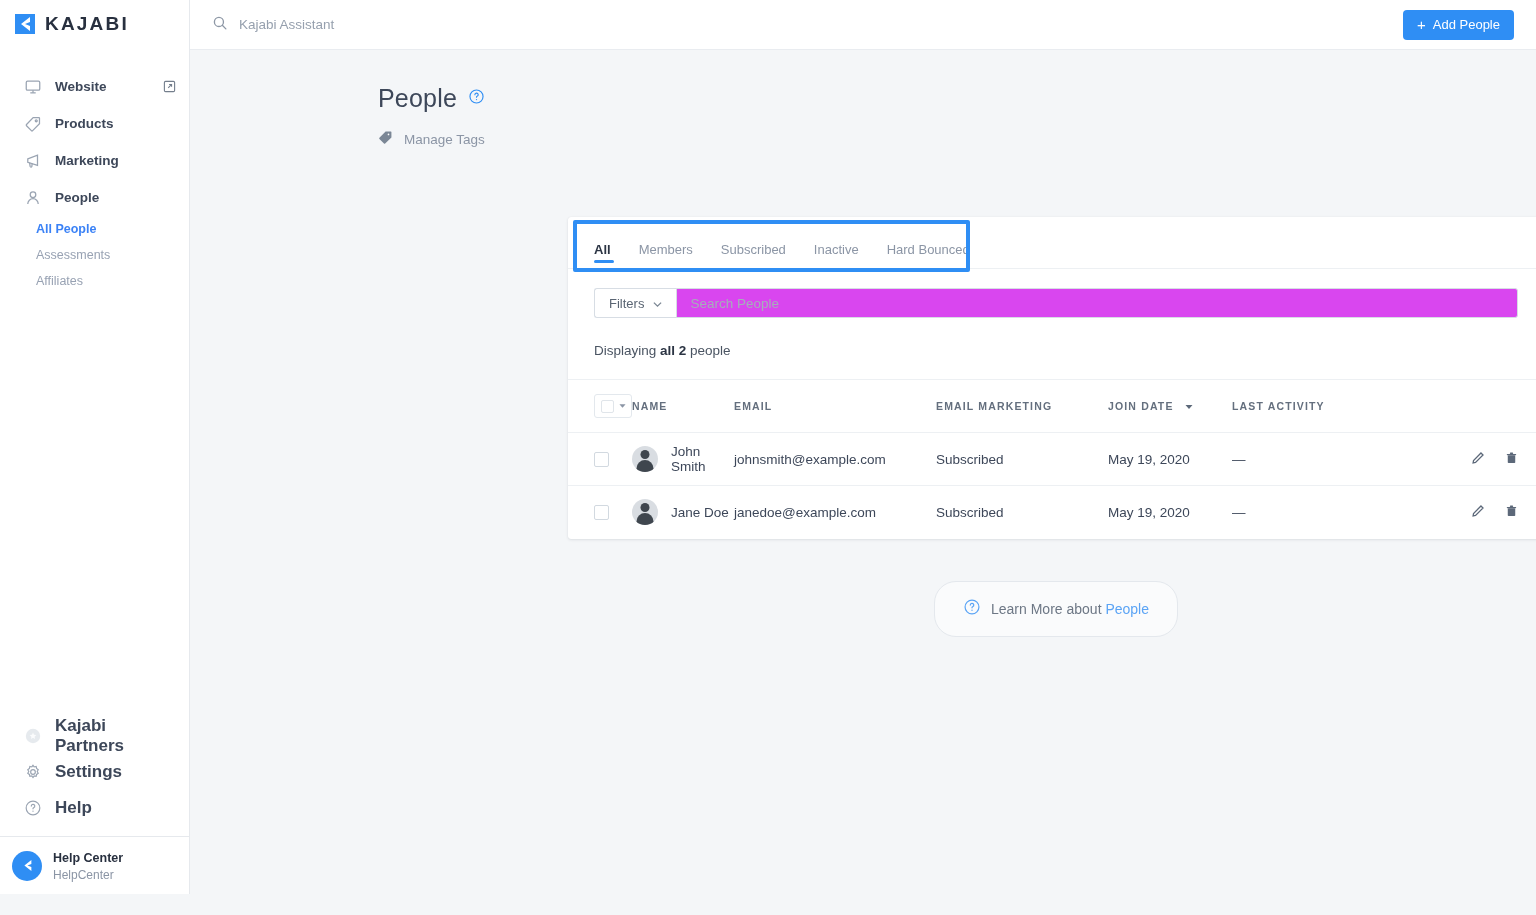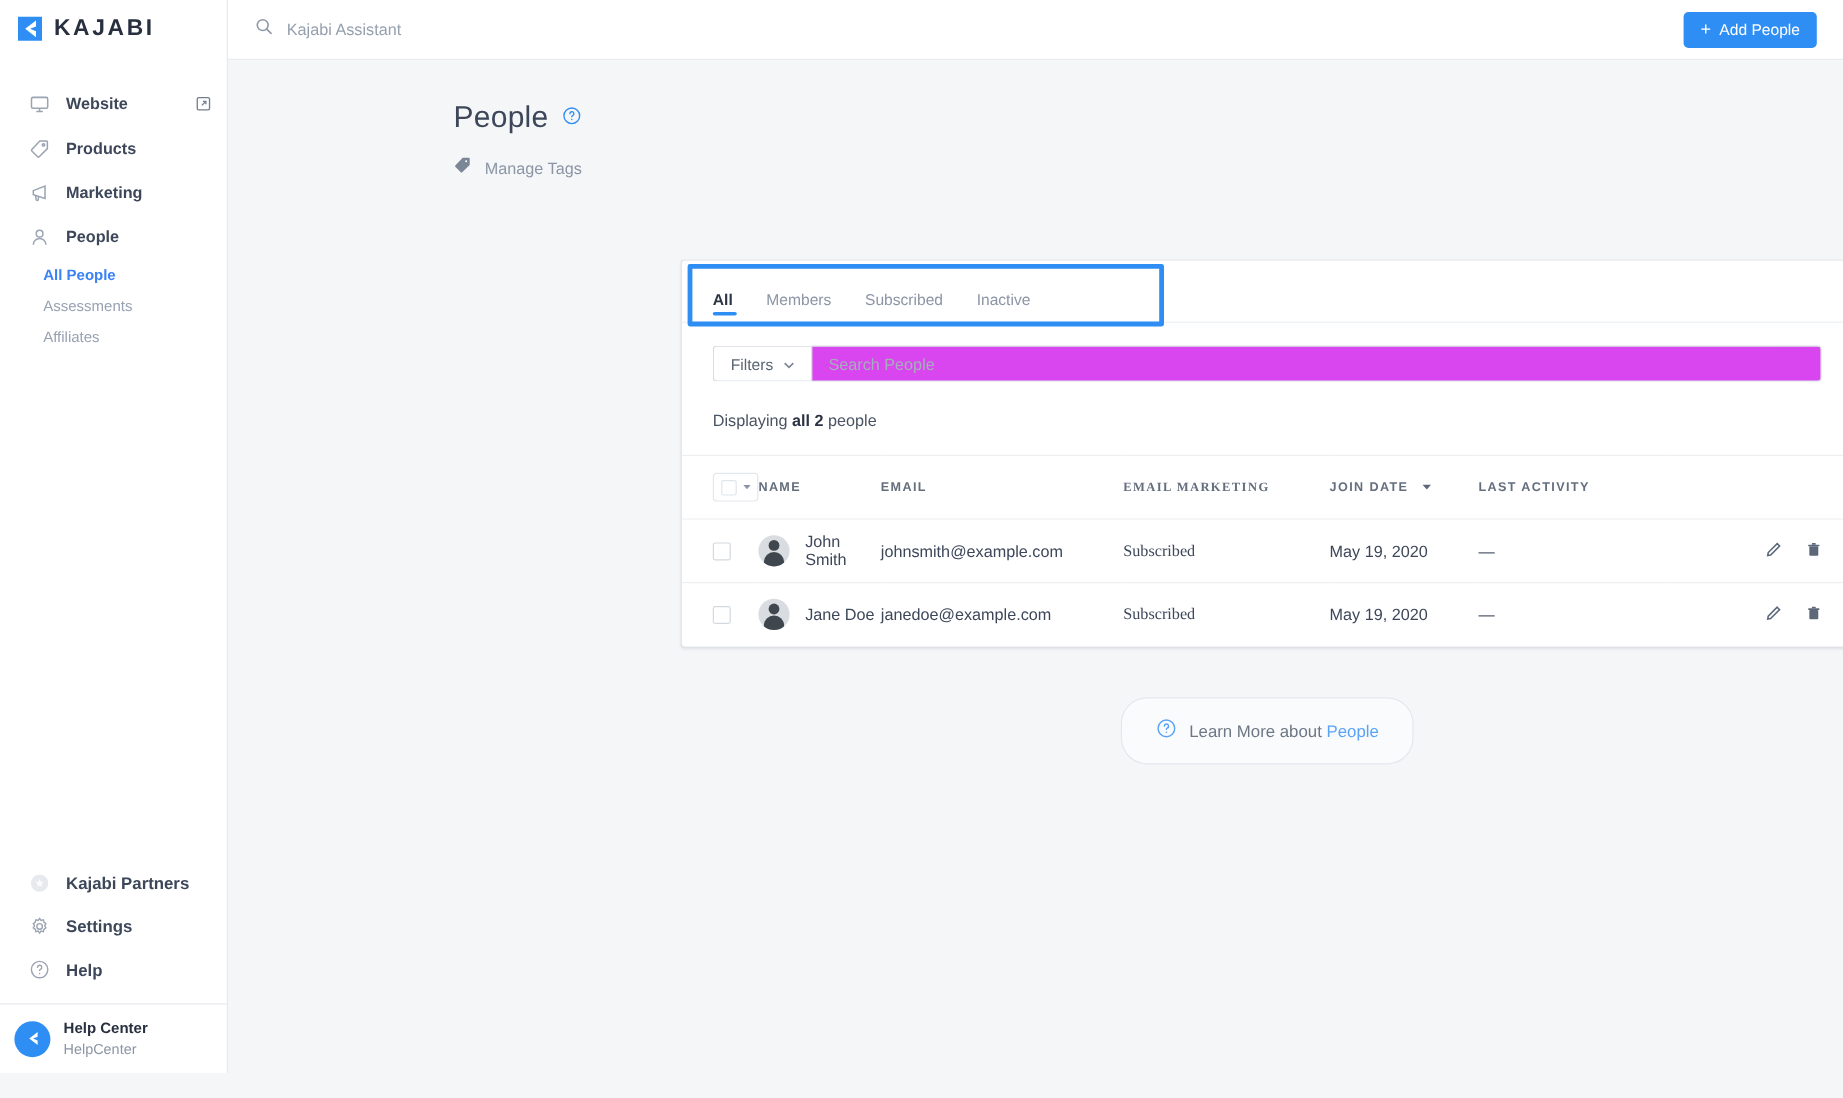--- a/index.html
+++ b/index.html
@@ -39,21 +39,21 @@
     display: flex; align-items: center; justify-content: center; }
   .nav-ext { margin-left: auto; width: 13px; height: 13px; opacity: .85; }
   .sub-nav { padding-left: 36px; }
   .sub-item {
     height: 26px; display: flex; align-items: center;
     font-size: 12.5px; color: #98a2b3; cursor: pointer; font-weight: 400;
   }
   .sub-item.active { color: #3b82f6; font-weight: 700; }
 
   .nav-bottom { margin-top: auto; padding-bottom: 10px; }
-  .nav-bottom .nav-item { font-size: 14px; height: 36px; text-align: right; }
+  .nav-bottom .nav-item { font-size: 17px; height: 36px; }
 
   .helpcenter {
     border-top: 1px solid #e6e9ed;
     height: 58px; display: flex; align-items: center;
     gap: 11px; padding-left: 12px; cursor: pointer;
   }
   .hc-badge {
     width: 30px; height: 30px; border-radius: 50%;
     background: #2f8ef4; display: flex; align-items: center;
     justify-content: center; flex: 0 0 auto;
@@ -135,21 +135,21 @@
     text-align: left; font-size: 10.5px; letter-spacing: 1.15px;
     color: #646f7e; font-weight: 700; padding: 14px 0; height: 50px;
   }
   td { padding: 0; font-size: 13.5px; color: #3d4759; height: 53px;
        vertical-align: middle; }
   tbody tr { border-bottom: 1px solid #edf0f3; }
   tbody tr:last-child { border-bottom: none; }
   .c-check { width: 42px; padding-left: 26px !important; }
   .c-name  { width: 102px; }
   .c-email { width: 202px; }
-  .c-mkt   { width: 172px; font-family: Liberation Serif, serif; }
+  .c-mkt   { width: 172px; }
   .c-join  { width: 124px; }
   .c-act   { width: 160px; }
   .c-tools { text-align: right; padding-right: 26px !important; }
 
   .chk {
     width: 15px; height: 15px; border: 1px solid #d2d9e0;
     border-radius: 2px; background: #fff; display: inline-block;
     vertical-align: middle; cursor: pointer;
   }
   .chk-drop {
@@ -362,20 +362,23 @@
           </div>
           <div class="tab">
             <span>Members</span>
           </div>
           <div class="tab">
             <span>Subscribed</span>
           </div>
           <div class="tab">
             <span>Inactive</span>
           </div>
+          <div class="tab">
+            <span>Hard Bounced</span>
+          </div>
         </div>
 
         <div class="filter-row">
           <div class="filters-btn">
             <span>Filters</span>
             <span>
               <svg viewBox="0 0 10 7" width="9" height="7">
                   <path d="M1 1.4 L5 5.3 L9 1.4" fill="none" stroke="#7c8794" stroke-width="1.5"></path>
                 </svg>
             </span>

